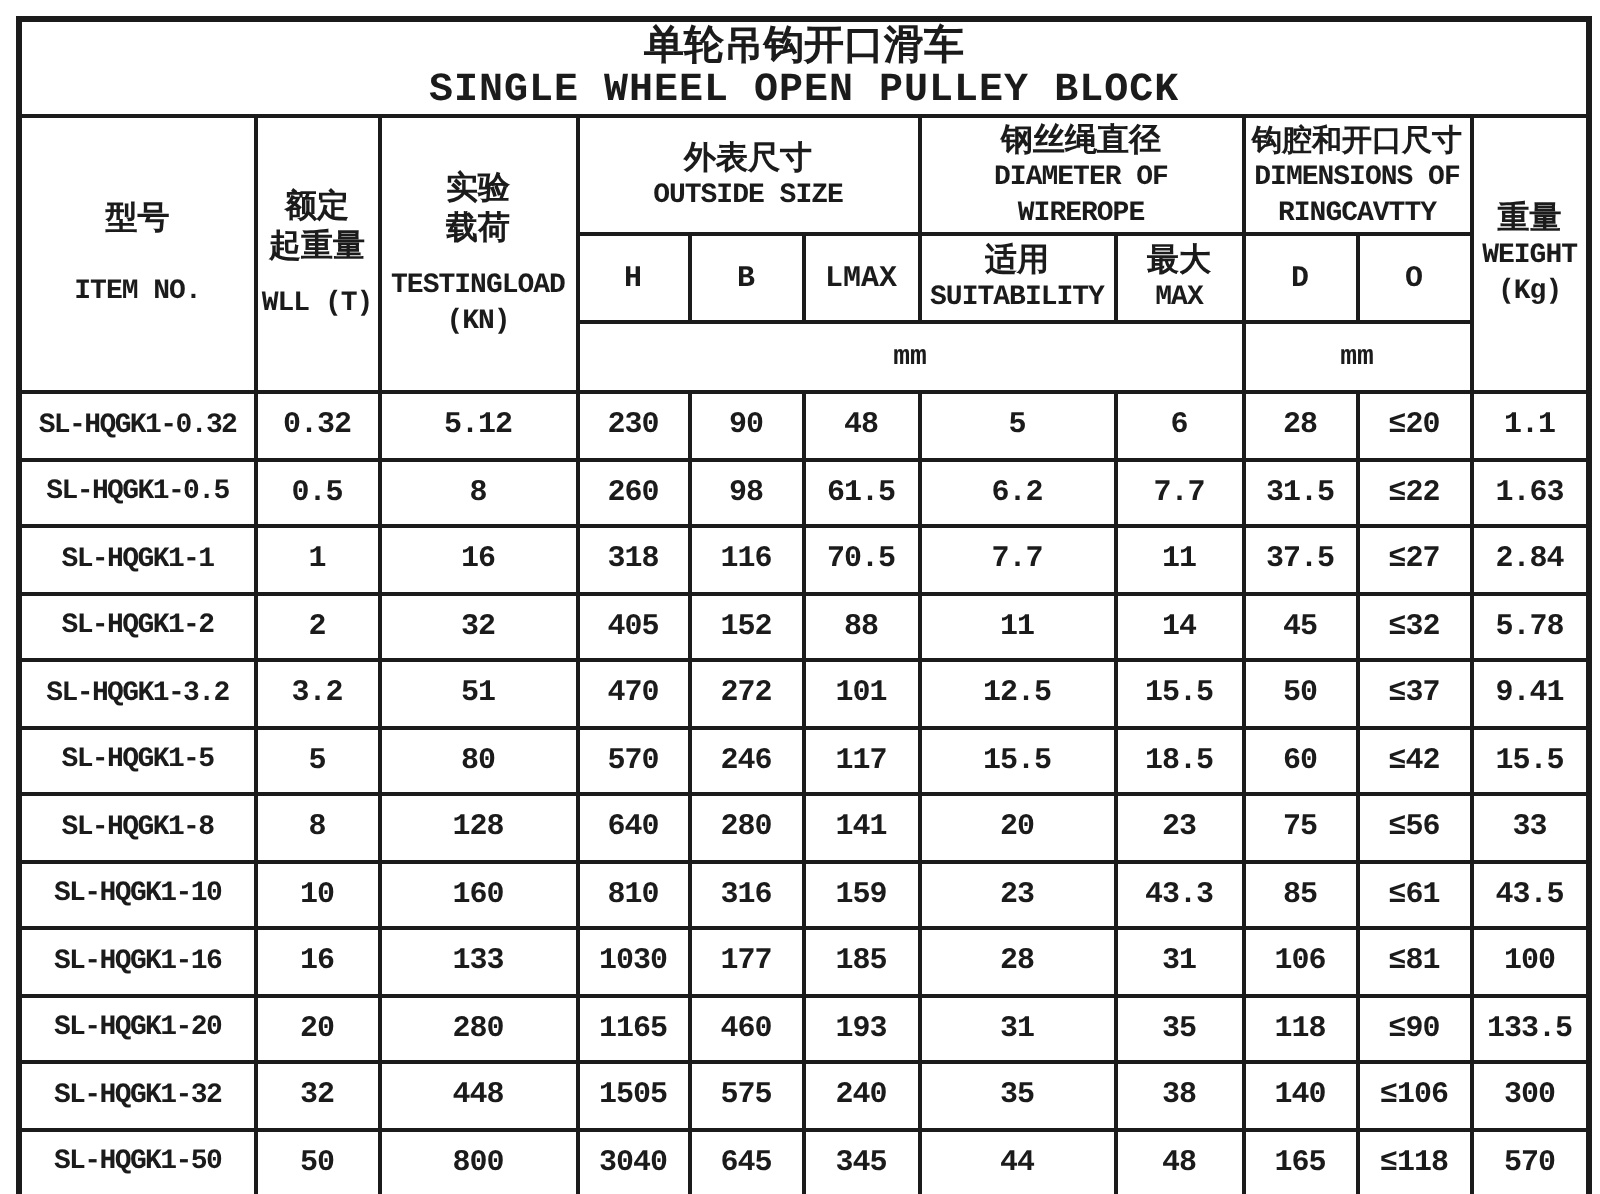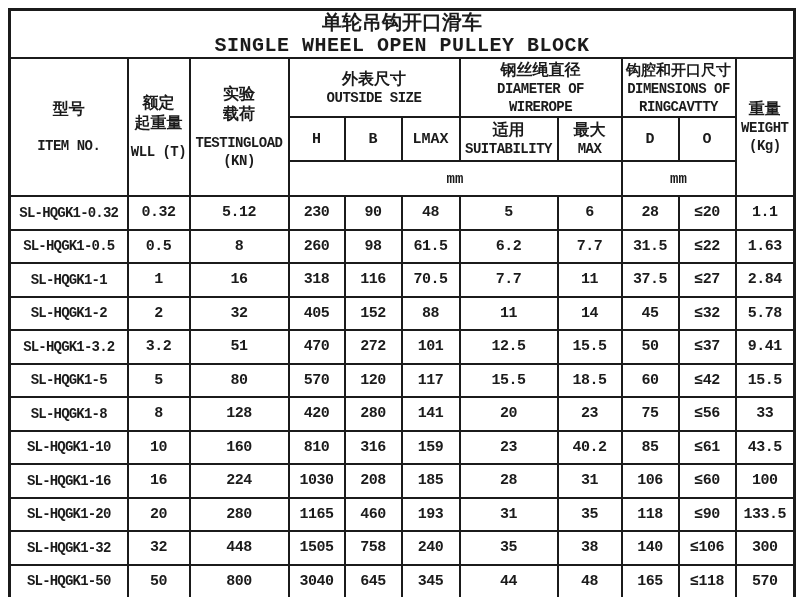--- a/index.html
+++ b/index.html
@@ -232,86 +232,86 @@
           <td>15.5</td>
           <td>50</td>
           <td>≤37</td>
           <td>9.41</td>
         </tr>
         <tr>
           <td class="c-item">SL-HQGK1-5</td>
           <td>5</td>
           <td>80</td>
           <td>570</td>
-          <td>120</td>
+          <td>246</td>
           <td>117</td>
           <td>15.5</td>
           <td>18.5</td>
           <td>60</td>
           <td>≤42</td>
           <td>15.5</td>
         </tr>
         <tr>
           <td class="c-item">SL-HQGK1-8</td>
           <td>8</td>
           <td>128</td>
-          <td>420</td>
+          <td>640</td>
           <td>280</td>
           <td>141</td>
           <td>20</td>
           <td>23</td>
           <td>75</td>
           <td>≤56</td>
           <td>33</td>
         </tr>
         <tr>
           <td class="c-item">SL-HQGK1-10</td>
           <td>10</td>
           <td>160</td>
           <td>810</td>
           <td>316</td>
           <td>159</td>
           <td>23</td>
-          <td>40.2</td>
+          <td>43.3</td>
           <td>85</td>
           <td>≤61</td>
           <td>43.5</td>
         </tr>
         <tr>
           <td class="c-item">SL-HQGK1-16</td>
           <td>16</td>
-          <td>224</td>
+          <td>133</td>
           <td>1030</td>
-          <td>208</td>
+          <td>177</td>
           <td>185</td>
           <td>28</td>
           <td>31</td>
           <td>106</td>
-          <td>≤60</td>
+          <td>≤81</td>
           <td>100</td>
         </tr>
         <tr>
           <td class="c-item">SL-HQGK1-20</td>
           <td>20</td>
           <td>280</td>
           <td>1165</td>
           <td>460</td>
           <td>193</td>
           <td>31</td>
           <td>35</td>
           <td>118</td>
           <td>≤90</td>
           <td>133.5</td>
         </tr>
         <tr>
           <td class="c-item">SL-HQGK1-32</td>
           <td>32</td>
           <td>448</td>
           <td>1505</td>
-          <td>758</td>
+          <td>575</td>
           <td>240</td>
           <td>35</td>
           <td>38</td>
           <td>140</td>
           <td>≤106</td>
           <td>300</td>
         </tr>
         <tr>
           <td class="c-item">SL-HQGK1-50</td>
           <td>50</td>

